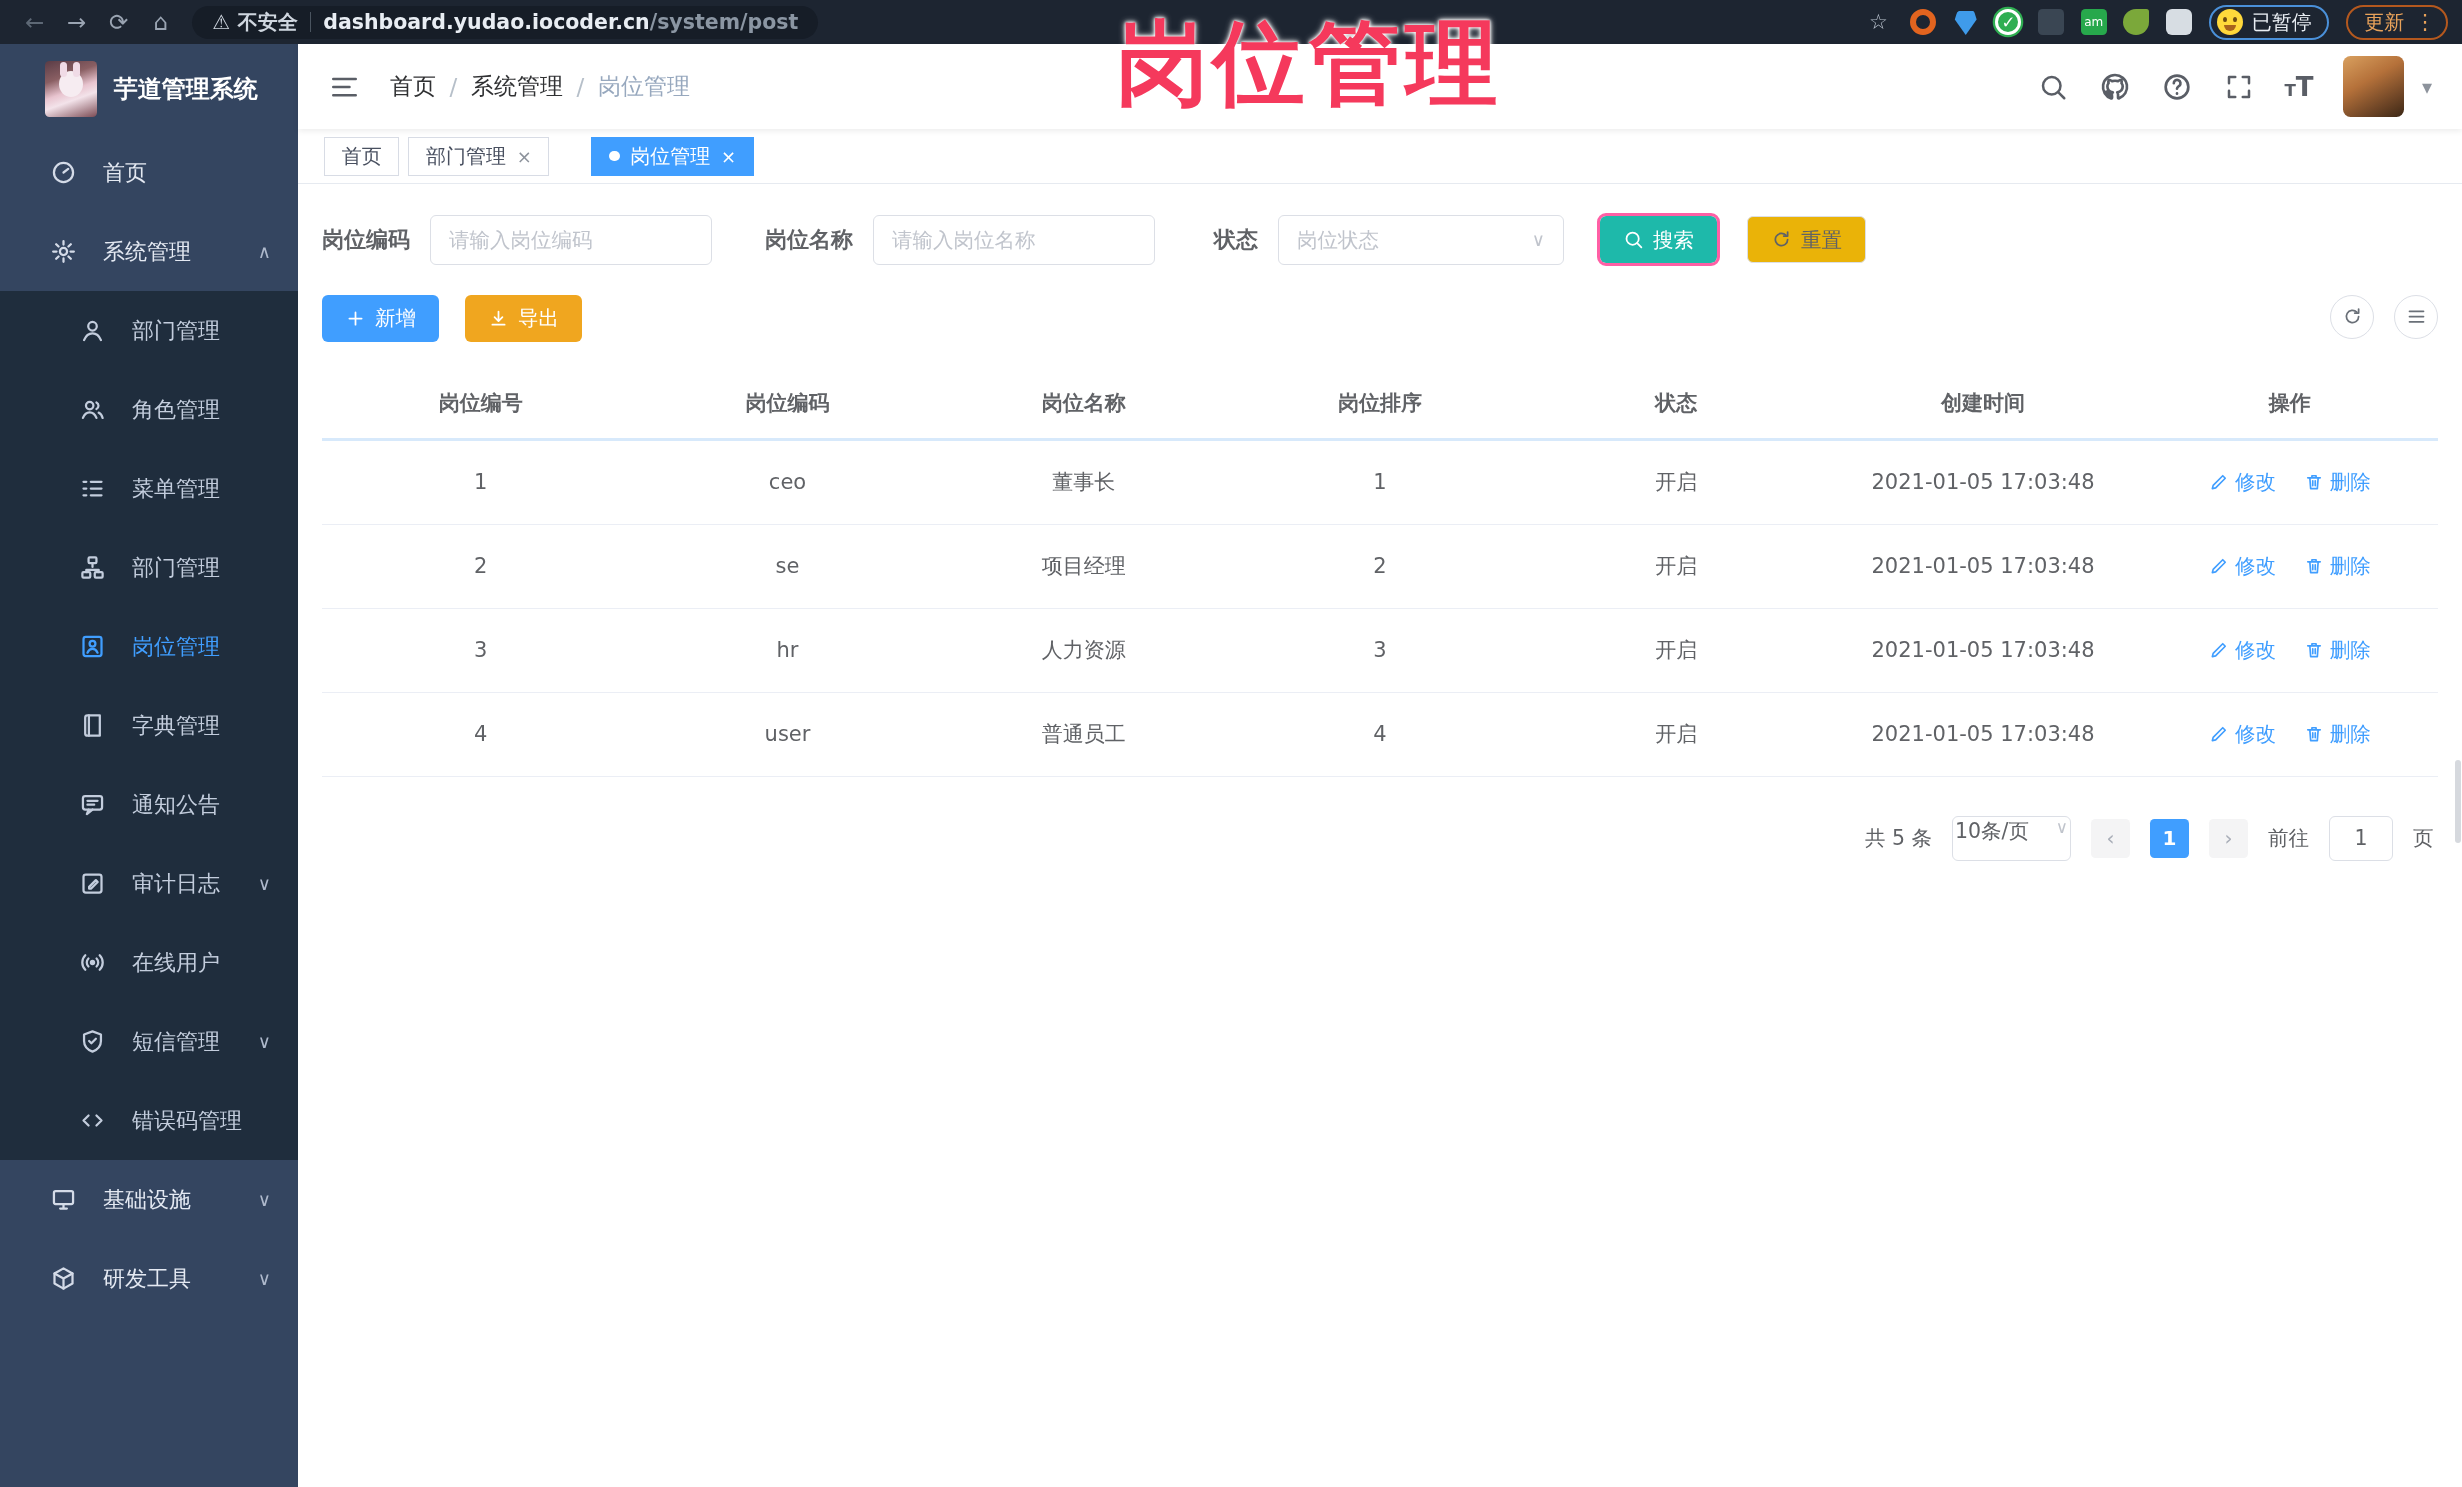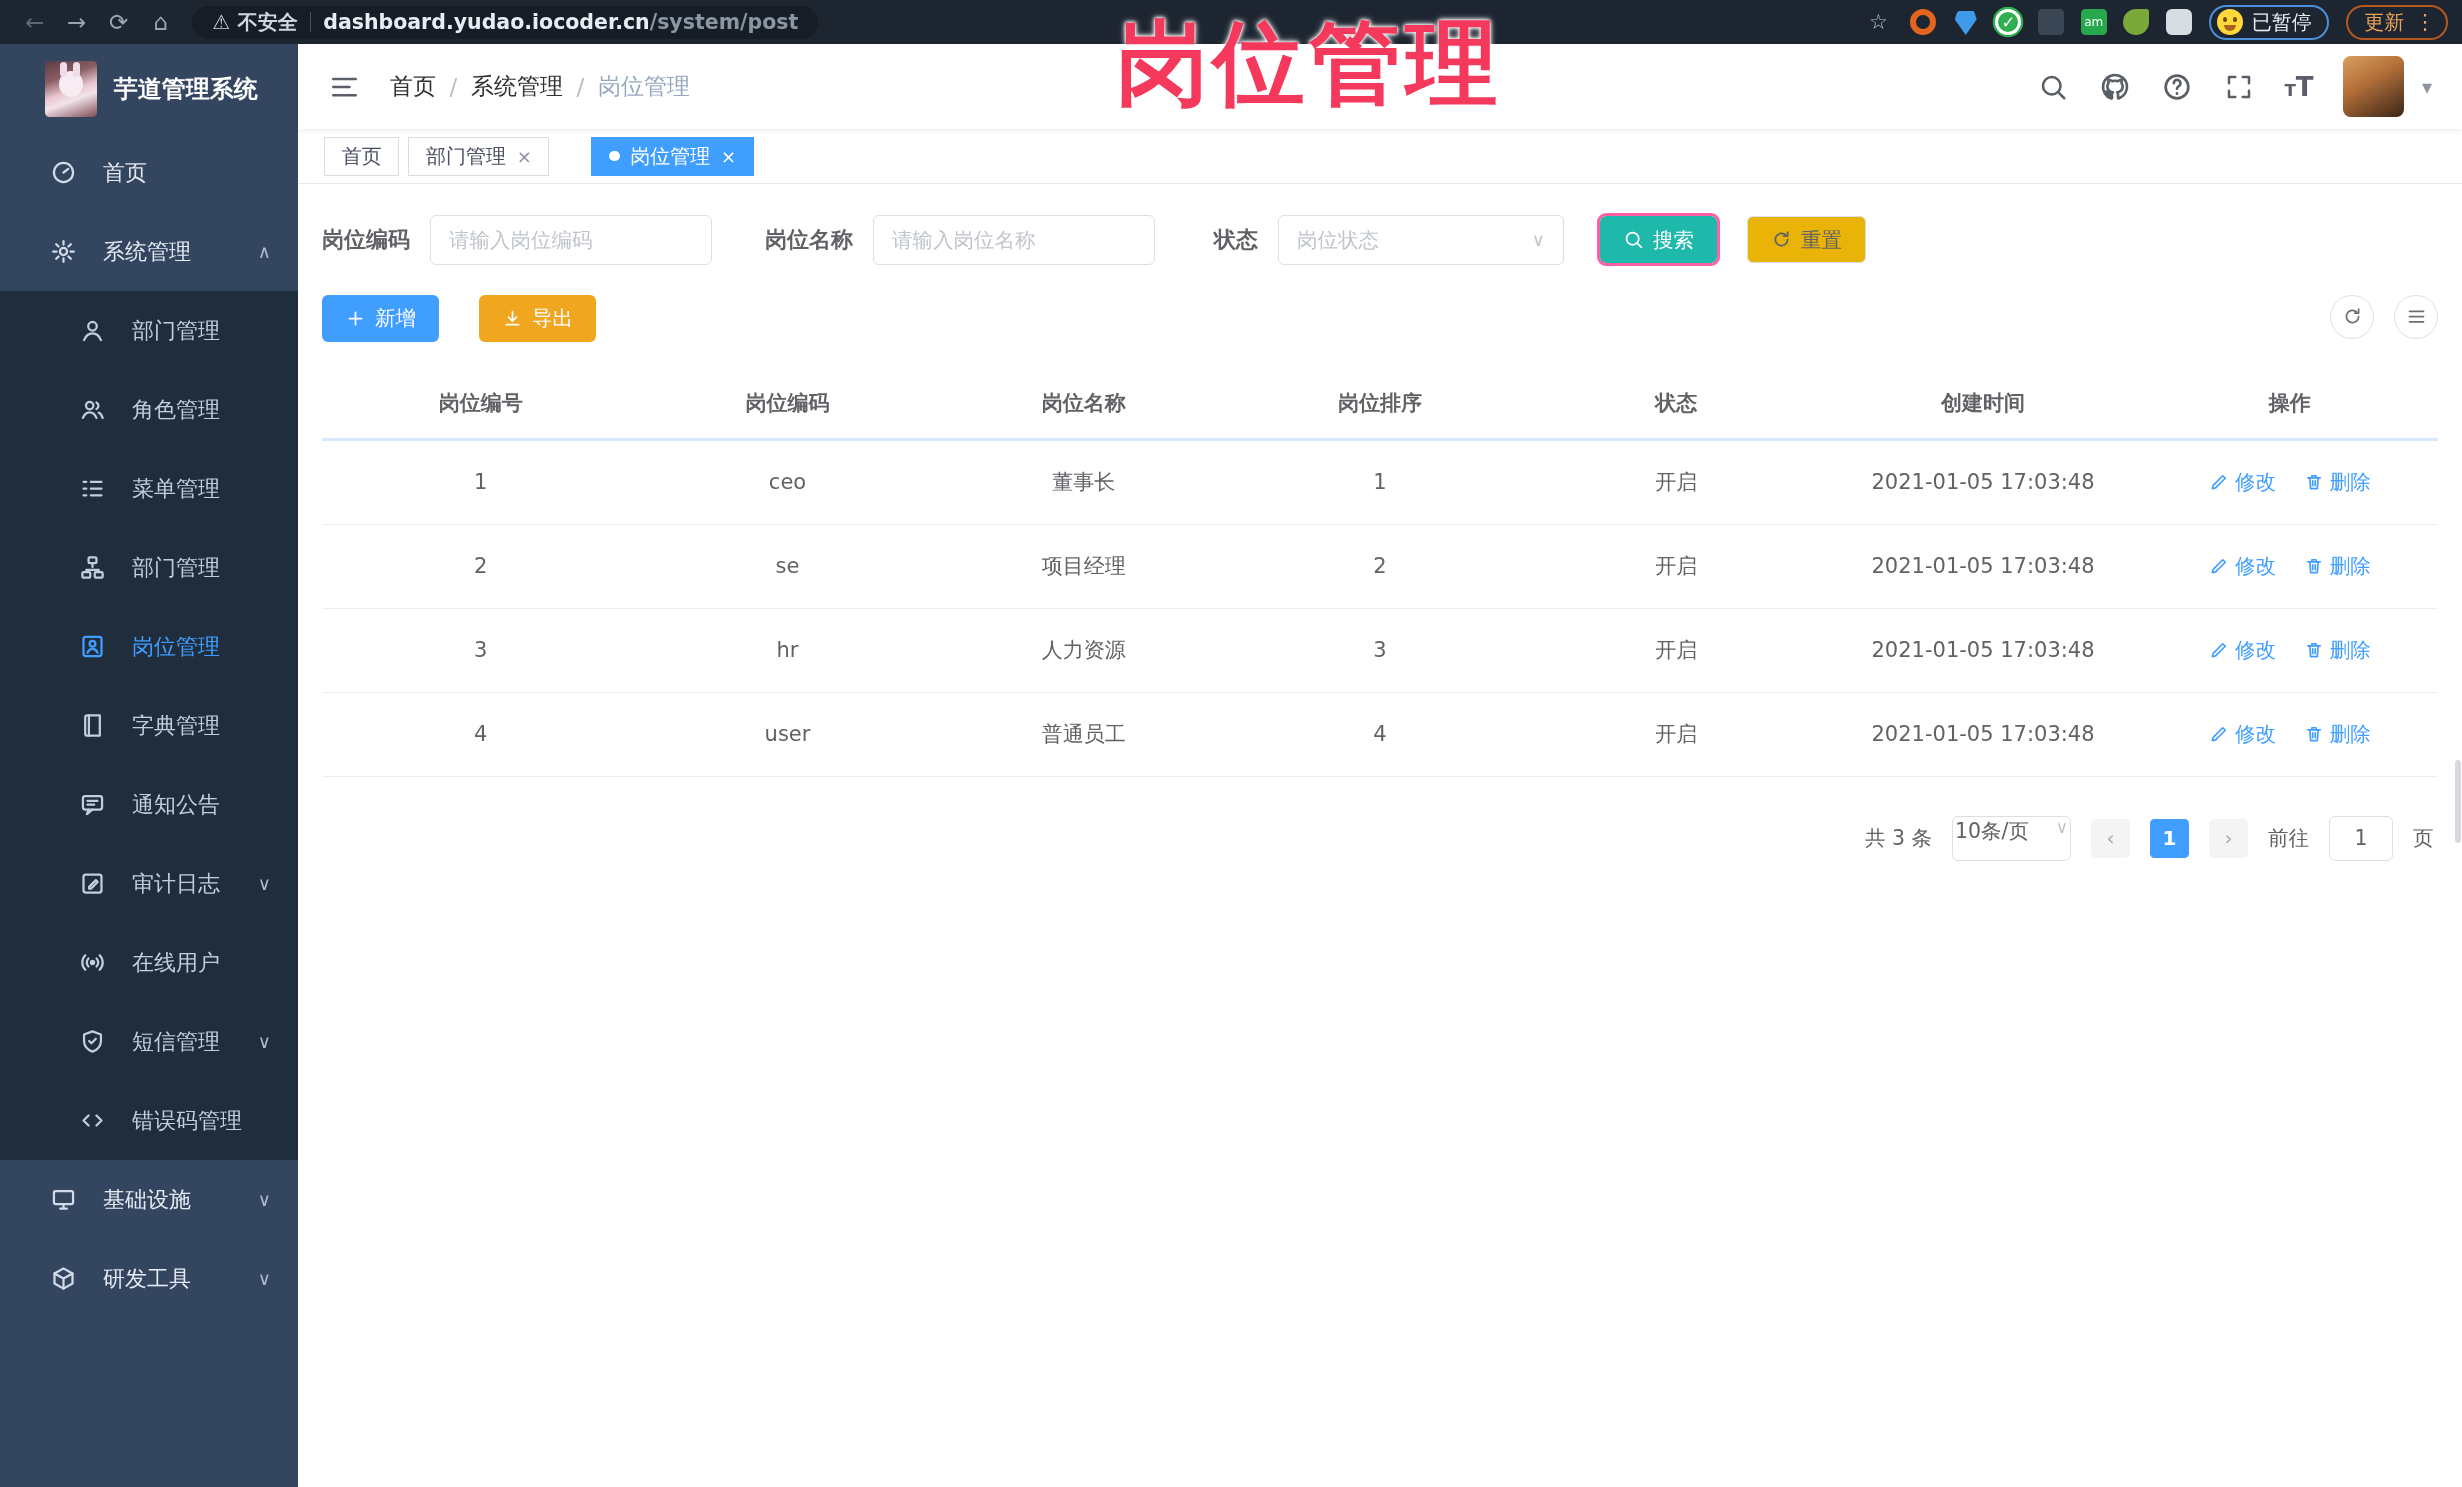--- a/index.html
+++ b/index.html
@@ -98,21 +98,21 @@
   .f-select .chev { margin-left:auto; color:#c0c4cc; font-size:18px; }
   .btn { height:47px; border-radius:6px; border:none; display:inline-flex; align-items:center; gap:9px;
          padding:0 23px; font-size:20.5px; cursor:pointer; font-family:inherit; }
   .btn .si { width:21px; height:21px; }
   .btn-search { background:#1eb9aa; color:#fff; margin-left:36px; outline:3.8px solid #ff5fa5; outline-offset:-0.8px; }
   .btn-reset { background:#eab308; color:#606266; border:0.8px solid #dcdfe6; margin-left:30px; }
 
   
   .action-row { display:flex; align-items:flex-start; margin-bottom:26px; }
   .btn-add { background:#409eff; color:#fff; }
-  .btn-export { background:#f0a61f; color:#fff; margin-left:40px; }
+  .btn-export { background:#f0a61f; color:#fff; margin-left:26px; }
   .round-tools { margin-left:auto; display:flex; gap:20px; }
   .round-btn { width:44px; height:44px; border-radius:50%; border:0.8px solid #dcdfe6; background:#fff;
                color:#6a7078; display:flex; align-items:center; justify-content:center; cursor:pointer; }
   .round-btn .si { width:21px; height:21px; }
 
   
   table { width:100%; border-collapse:collapse; table-layout:fixed; }
   th { font-size:21px; font-weight:bold; color:#606266; padding:21px 7.6px; text-align:center;
        border-bottom:3px solid #d7e9fb; }
   td { font-size:21px; color:#606266; padding:27px 7.6px; text-align:center; border-bottom:0.8px solid #ebeef5; }
@@ -540,21 +540,21 @@
                       <path d="M4.5 7h15M9.5 7V4.5h5V7M7 7l1 13h8l1-13M10.5 10.5v6M13.5 10.5v6"></path>
                     </svg>
                     <span>删除</span>
                   </a>
               </td>
             </tr>
           </tbody>
         </table>
 
         <div class="pager">
-          <span>共 3 条</span>
+          <span>共 5 条</span>
           <span class="pg-select">
             <span>10条/页</span>
             <span class="chev">∨</span>
           </span>
           <span class="pg-sq">‹</span>
           <span class="pg-sq page">1</span>
           <span class="pg-sq">›</span>
           <span>前往</span>
           <input class="goto-input" value="1" style="">
           <span>页</span>

